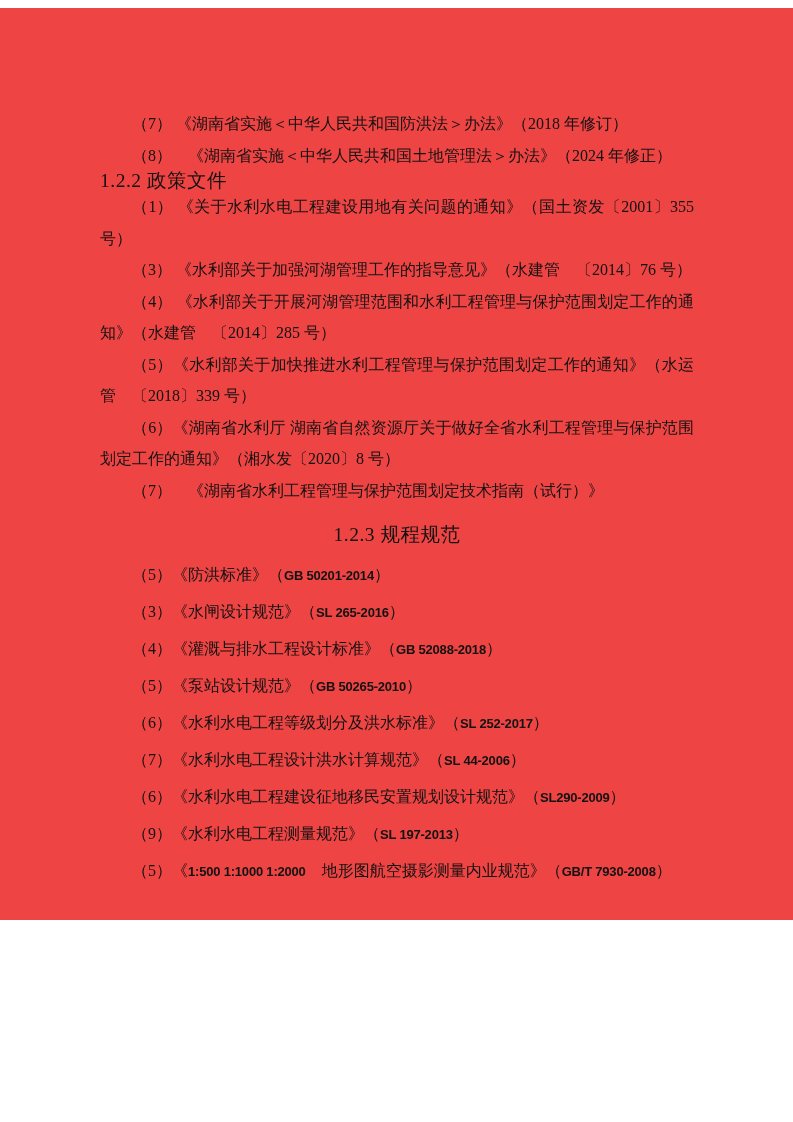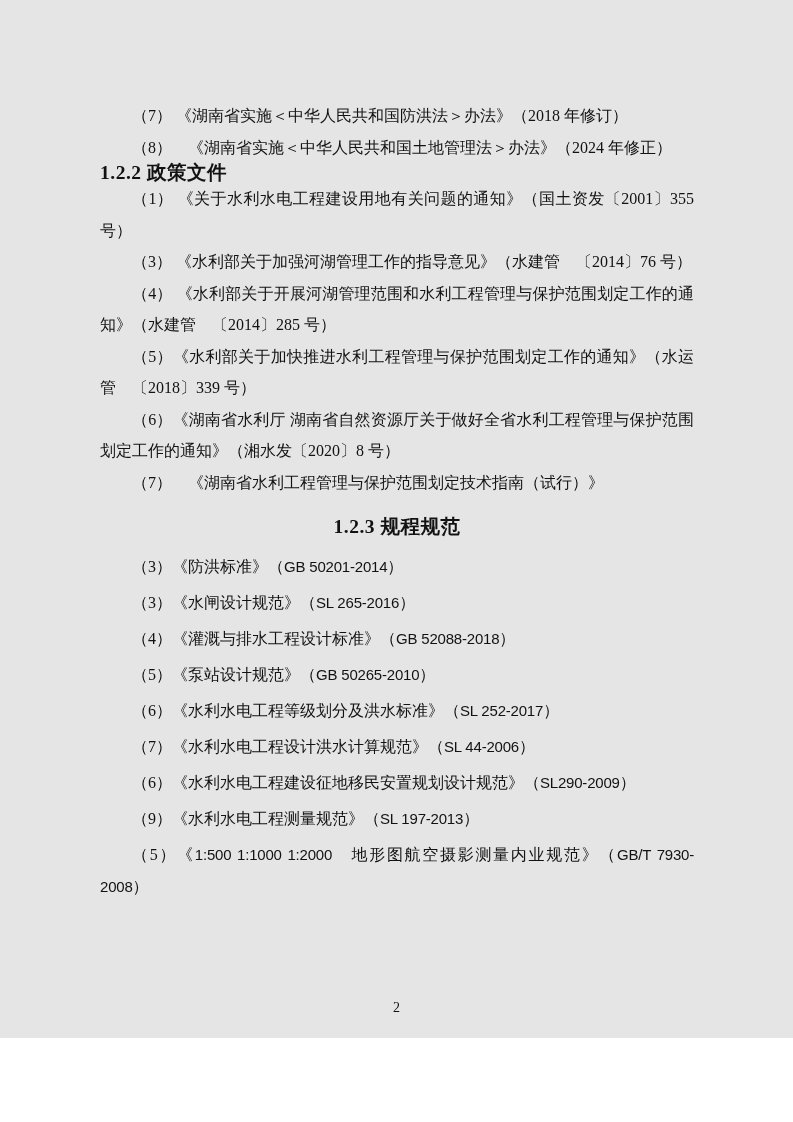--- a/index.html
+++ b/index.html
@@ -3,57 +3,58 @@
 <meta charset="utf-8">
 <style>
   html, body {
     margin: 0;
     padding: 0;
     background: #ffffff;
   }
   .page {
     position: relative;
     width: 793px;
-    height: 1038px;
-    background: #e5e5e5;
+    height: 912px;
+    background: #ef4444;
     font-family: "Liberation Serif", "DejaVu Serif", serif;
     color: #121212;
     overflow: hidden;
+    margin-top: 8px;
   }
   .content {
     position: absolute;
     left: 100px;
     top: 100px;
     width: 594px;
   }
   .para {
     font-size: 16px;
     line-height: 31.5px;
     margin: 0;
     text-align: justify;
     text-indent: 32px;
   }
   .heading {
     font-size: 19.5px;
     line-height: 20px;
-    font-weight: 700;
+    font-weight: 400;
     margin: 0;
     text-align: left;
     text-indent: 0;
     letter-spacing: 0.5px;
   }
   #heading-122 { margin: 0; }
   #heading-123 { margin: 19px 0 14px 0; text-align: center; }
   .std {
     margin: 0 0 4.5px 0;
   }
   .code {
     font-family: "Liberation Sans", "DejaVu Sans", sans-serif;
-    font-weight: 400;
-    font-size: 15px;
+    font-weight: 700;
+    font-size: 13px;
     letter-spacing: -0.2px;
   }
   .page-num {
     position: absolute;
     left: 0;
     right: 0;
     top: 998px;
     text-align: center;
     font-size: 14px;
     line-height: 20px;
@@ -73,21 +74,21 @@
 
     <p class="para">（1） 《关于水利水电工程建设用地有关问题的通知》（国土资发〔2001〕355 号）</p>
     <p class="para">（3） 《水利部关于加强河湖管理工作的指导意见》（水建管　〔2014〕76 号）</p>
     <p class="para">（4） 《水利部关于开展河湖管理范围和水利工程管理与保护范围划定工作的通知》（水建管　〔2014〕285 号）</p>
     <p class="para">（5）《水利部关于加快推进水利工程管理与保护范围划定工作的通知》（水运管　〔2018〕339 号）</p>
     <p class="para">（6）《湖南省水利厅 湖南省自然资源厅关于做好全省水利工程管理与保护范围划定工作的通知》（湘水发〔2020〕8 号）</p>
     <p class="para">（7）　《湖南省水利工程管理与保护范围划定技术指南（试行）》</p>
 
     <h2 class="heading" id="heading-123">1.2.3 规程规范</h2>
 
-    <p class="para std"><span>（3）《防洪标准》（</span><span class="code">GB 50201-2014</span><span>）</span></p>
+    <p class="para std"><span>（5）《防洪标准》（</span><span class="code">GB 50201-2014</span><span>）</span></p>
 
 
     <p class="para std"><span>（3）《水闸设计规范》（</span><span class="code">SL 265-2016</span><span>）</span></p>
 
     <p class="para std"><span>（4）《灌溉与排水工程设计标准》（</span><span class="code">GB 52088-2018</span><span>）</span></p>
 
     <p class="para std"><span>（5）《泵站设计规范》（</span><span class="code">GB 50265-2010</span><span>）</span></p>
 
     <p class="para std"><span>（6）《水利水电工程等级划分及洪水标准》（</span><span class="code">SL 252-2017</span><span>）</span></p>
 

